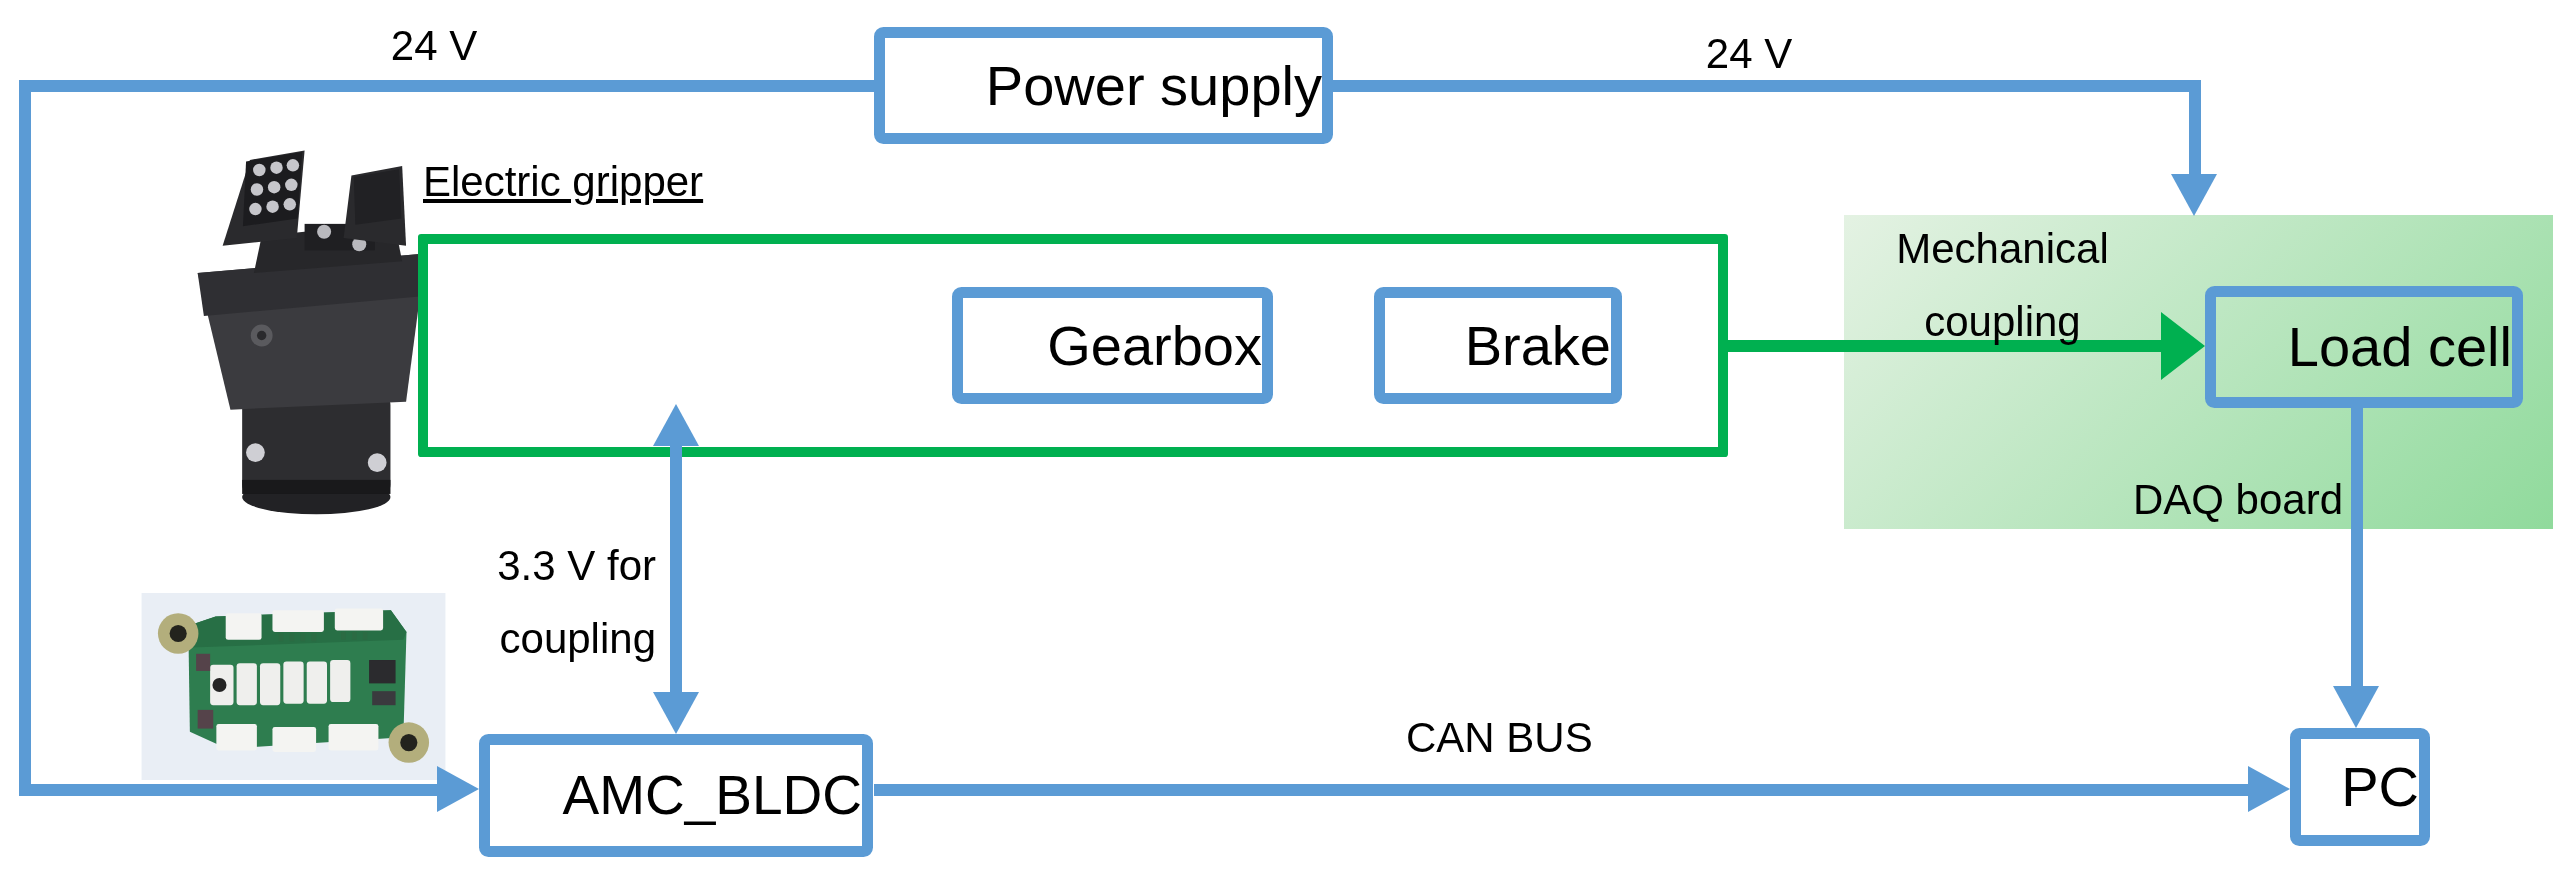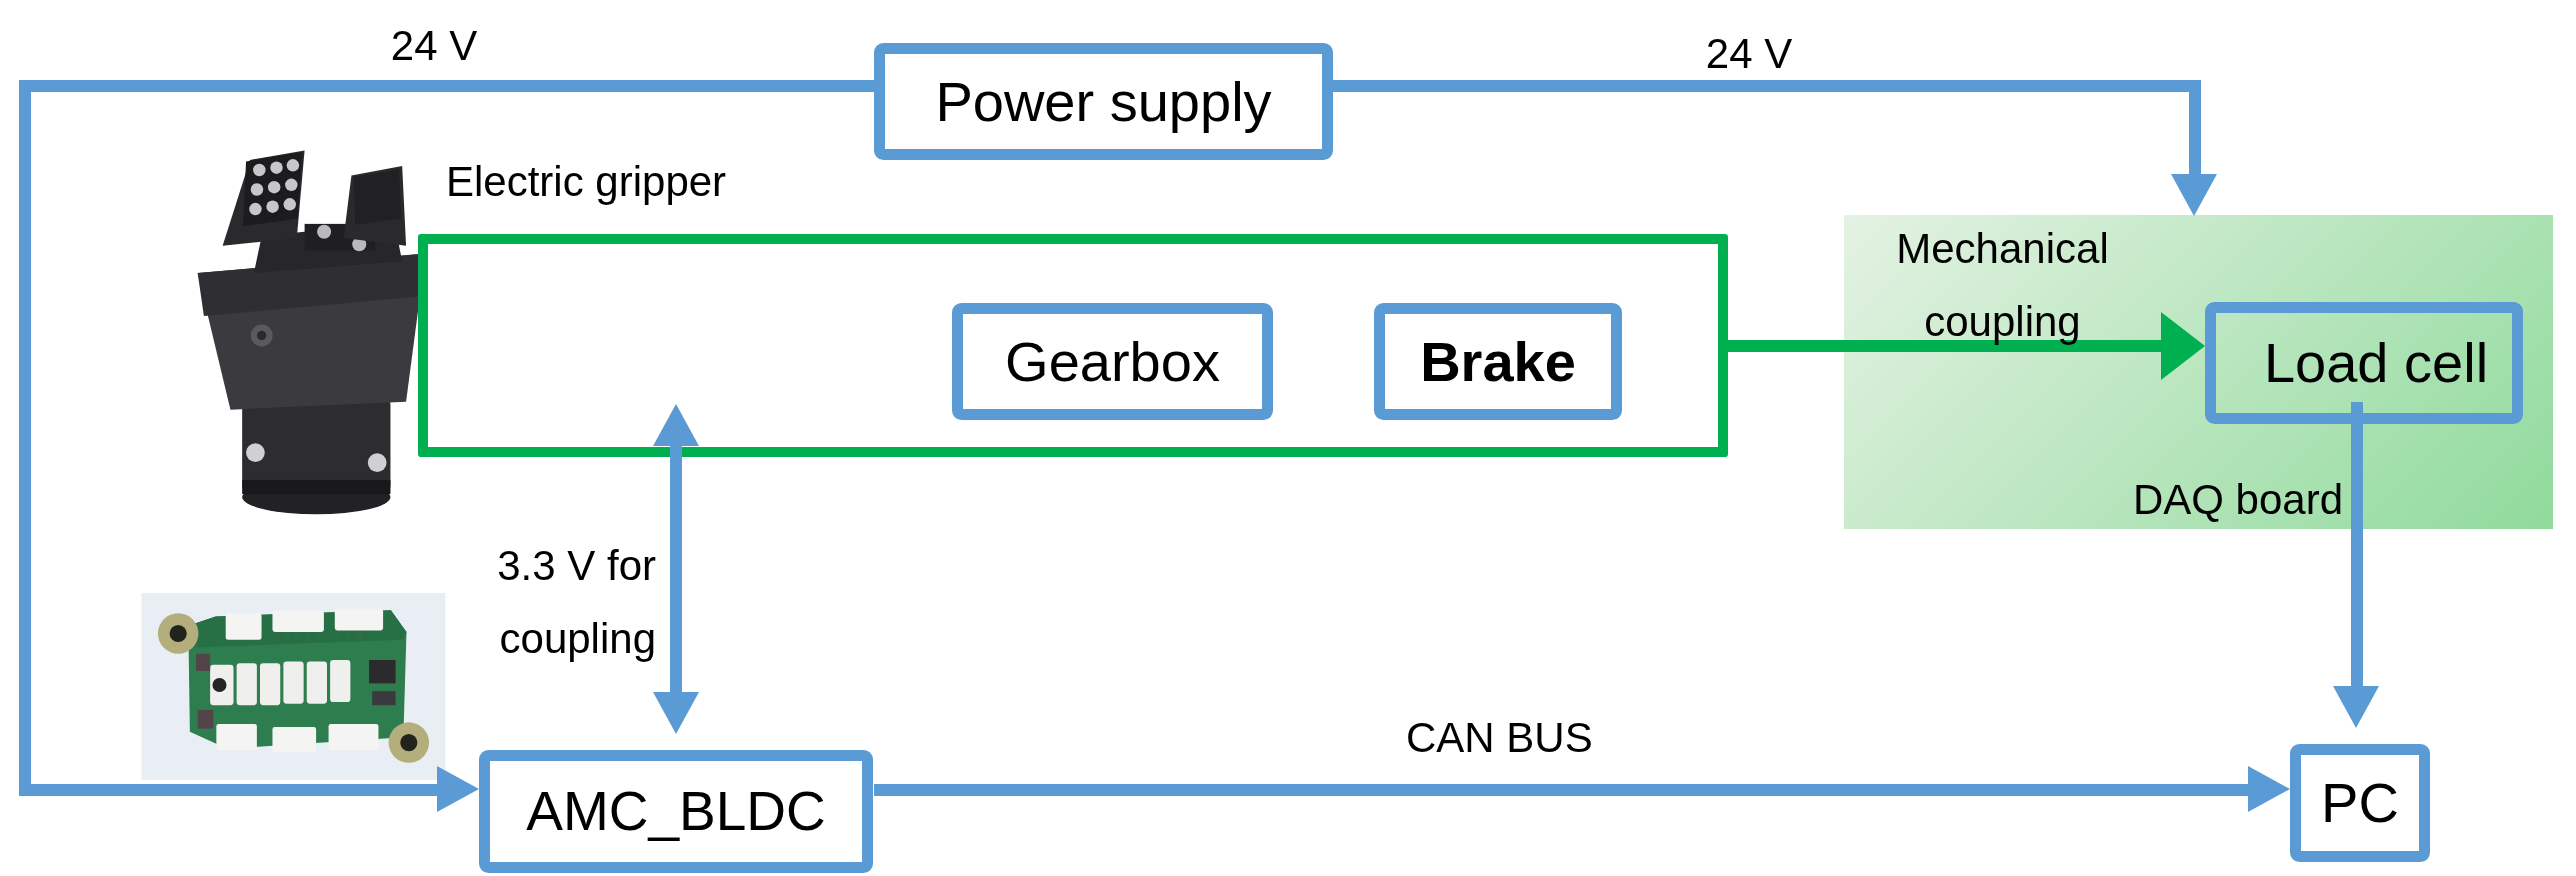--- a/index.html
+++ b/index.html
@@ -18,22 +18,22 @@
   
   .ah{position:absolute;width:0;height:0;}
   .ah-right{border-top:23.4px solid transparent;border-bottom:23.4px solid transparent;border-left:42px solid var(--blue,#5B9BD5);}
   .ah-down{border-left:23.4px solid transparent;border-right:23.4px solid transparent;border-top:42px solid var(--blue,#5B9BD5);}
   .ah-up{border-left:23.4px solid transparent;border-right:23.4px solid transparent;border-bottom:42px solid var(--blue,#5B9BD5);}
   .ah-right-green{border-top:34px solid transparent;border-bottom:34px solid transparent;border-left:44px solid var(--green,#00B050);}
   
   .node{
     position:absolute;box-sizing:border-box;
     border:11.7px solid var(--blue,#5B9BD5);border-radius:9.4px;
-    background:#ffffff;display:flex;align-items:center;justify-content:center;
-    font-size:56px;line-height:1;white-space:nowrap;z-index:6;margin-top:16px;
+    background:#ffffff;display:flex;align-items:center;justify-content:flex-end;
+    font-size:56px;line-height:1;white-space:nowrap;z-index:6;
   }
   .node.transparent{background:transparent;}
   .greenbox{
     position:absolute;box-sizing:border-box;
     border:10px solid var(--green,#00B050);border-radius:3.1px;
     background:transparent;z-index:2;
   }
   .daq{
     position:absolute;z-index:0;
     background:linear-gradient(135deg,var(--daq1,#E4F2E3) 0%,var(--daq2,#90DA9C) 100%);
@@ -78,41 +78,41 @@
 
   <div class="node" style="left:874px;top:27px;width:459px;height:117px;">
     <span>Power supply</span>
   </div>
 
 
   <div class="node" style="left:952px;top:287px;width:321px;height:117px;">
     <span>Gearbox</span>
   </div>
 
-  <div class="node" style="left:1374px;top:287px;width:248px;height:117px;font-weight:bold;">
+  <div class="node" style="left:1374px;top:287px;width:248px;height:117px;">
     <span>Brake</span>
   </div>
 
   <div class="node transparent" style="left:2205px;top:286px;width:318px;height:122px;padding-left:24px;">
     <span>Load cell</span>
   </div>
 
   <div class="node" style="left:479px;top:734px;width:394px;height:123px;font-size:55px;">
     <span>AMC_BLDC</span>
   </div>
 
   <div class="node" style="left:2290px;top:728px;width:140px;height:118px;">
     <span>PC</span>
   </div>
 
   <div class="lbl center" style="left:344px;top:22px;width:180px;">24 V</div>
 
   <div class="lbl center" style="left:1659px;top:30px;width:180px;">24 V</div>
 
-  <div class="lbl" style="left:446px;top:158px;">Electric gripper</div>
+  <div class="lbl" style="left:423px;top:158px;text-decoration:underline;">Electric gripper</div>
 
   <div class="lbl center twoline" style="left:1862px;top:212px;width:281px;">
     <span>Mechanical</span><br>
     <span>coupling</span>
   </div>
 
   <div class="lbl right" style="left:2046px;top:476px;width:297px;">DAQ board</div>
 
   <div class="lbl right twoline" style="left:437px;top:529px;width:219px;">
     <span>3.3 V for</span><br>

